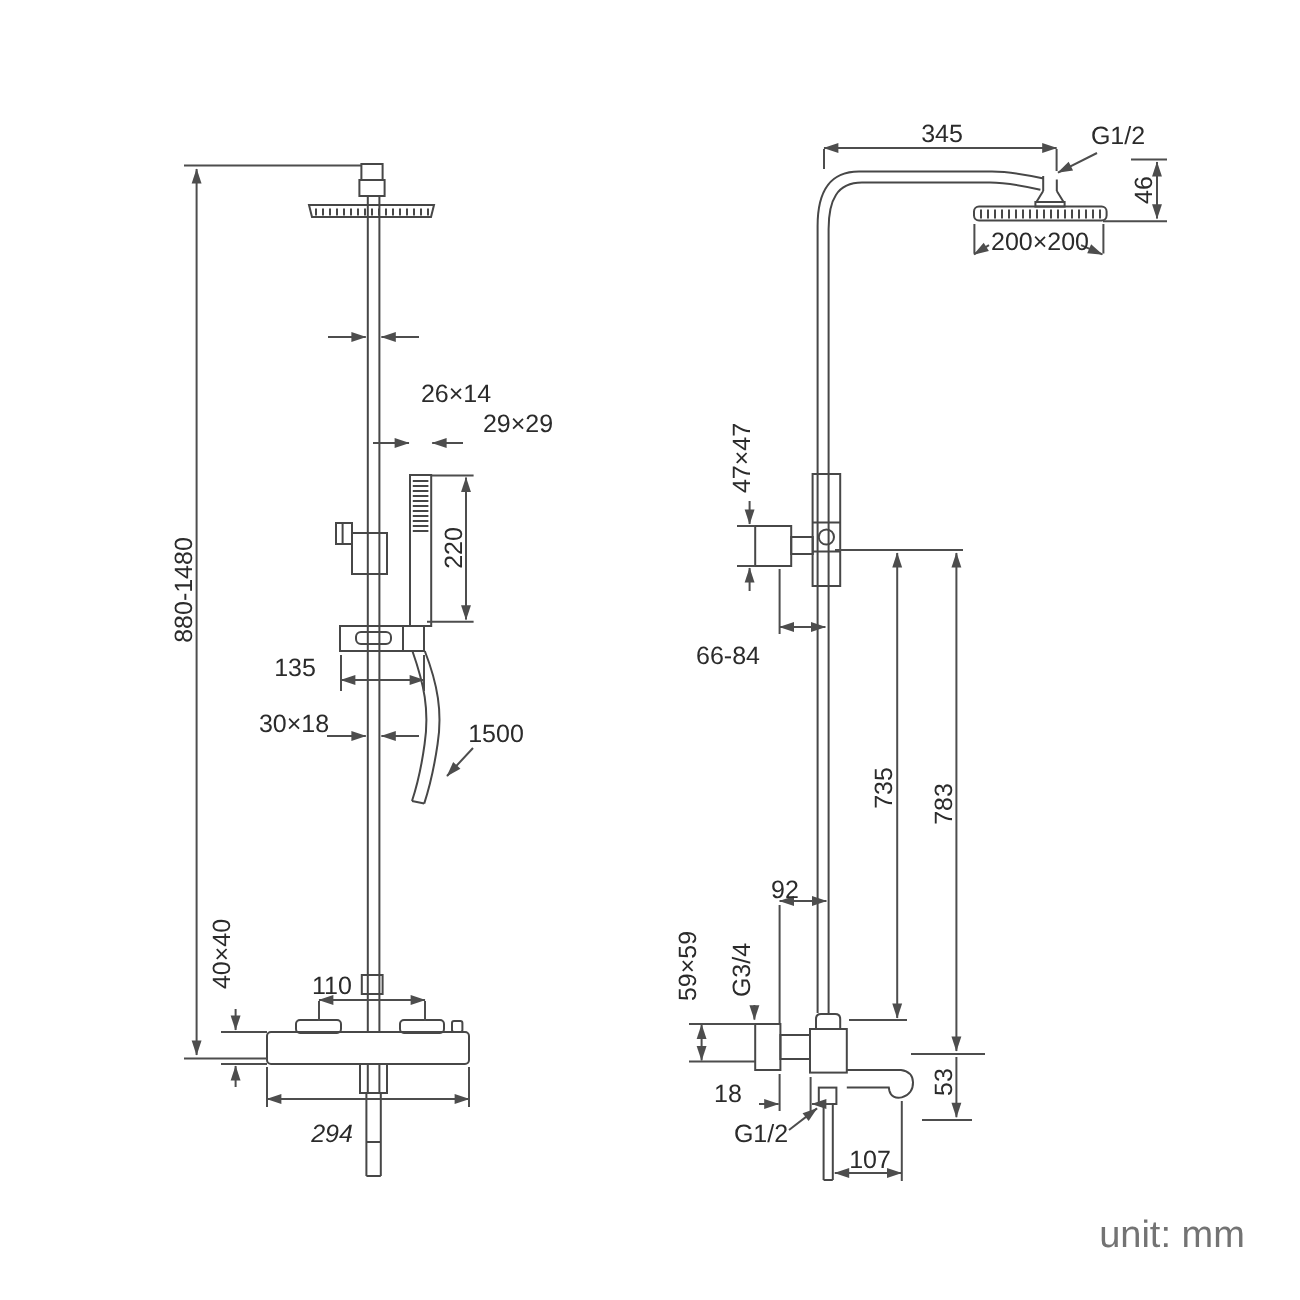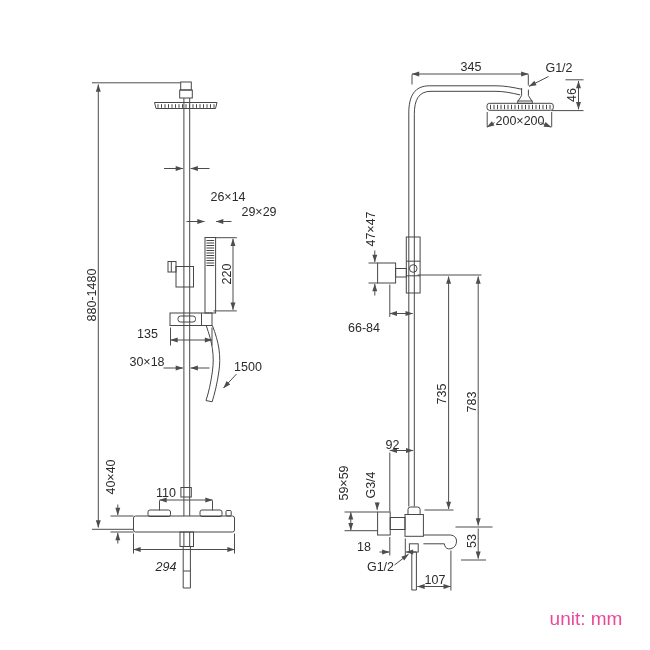--- a/index.html
+++ b/index.html
@@ -2,21 +2,21 @@
 <html><head>
 <meta charset="utf-8">
 <style>
   html,body{margin:0;padding:0;background:#ffffff;}
   #canvas{position:relative;width:650px;height:650px;background:#ffffff;overflow:hidden;
           font-family:"Liberation Sans", sans-serif;}
   #canvas svg{position:absolute;left:0;top:0;}
   .lbl{position:absolute;font-size:12.5px;line-height:1;color:#2b2b2b;white-space:nowrap;
        transform:translate(-50%,-50%);}
   .rot{transform:translate(-50%,-50%) rotate(-90deg);}
-  .unit{font-size:19px;color:#ec4899;}
+  .unit{font-size:19px;color:#737373;}
   .stroke{stroke:#474747;fill:none;stroke-width:1;}
   .dim{stroke:#4d4d4d;fill:none;stroke-width:1;}
 </style>
 </head>
 <body>
 
 <div id="canvas">
 
 <svg width="650" height="650" viewBox="0 0 650 650">
   <defs>

